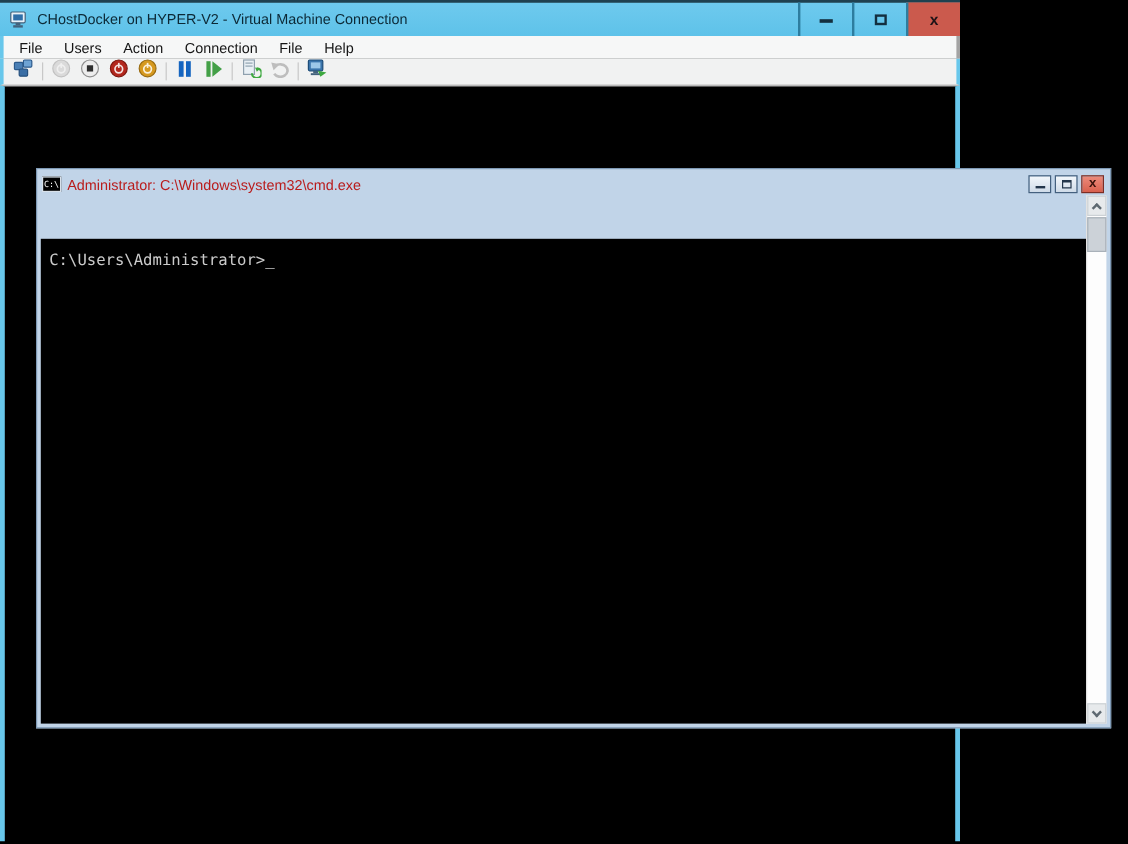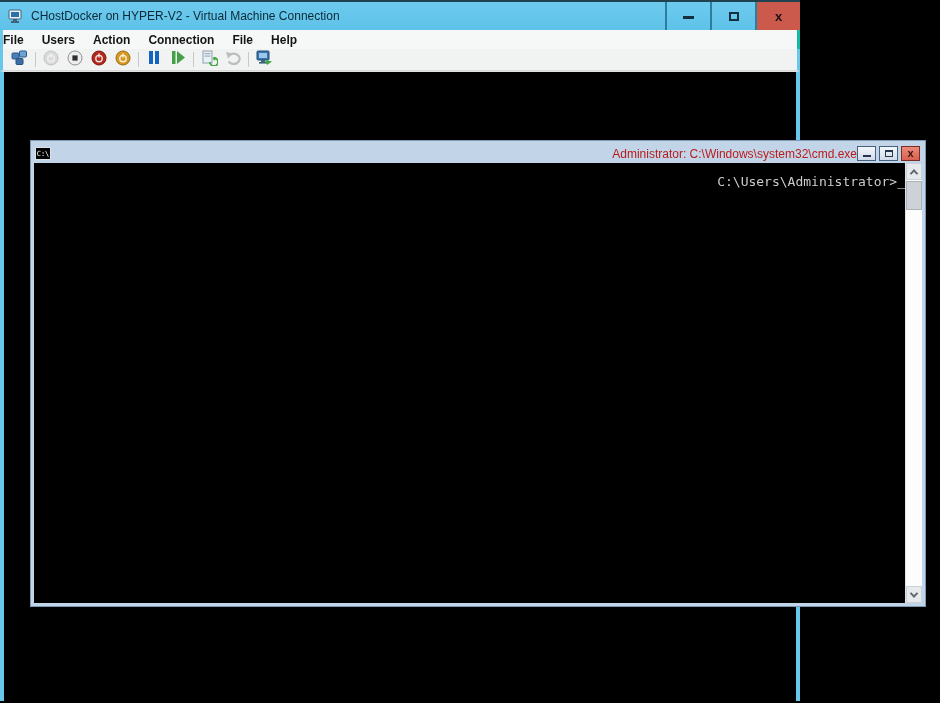--- a/index.html
+++ b/index.html
@@ -1,37 +1,37 @@
 <!DOCTYPE html>
 <html><head>
 <meta charset="utf-8">
 <style>
   * { margin:0; padding:0; box-sizing:border-box; }
   html,body { width:940px; height:703px; overflow:hidden; background:#000;
               font-family:"Liberation Sans", sans-serif; }
 
-  .vmconnect { width:800px; height:703px; position:relative; background:#000;text-align:right; }
+  .vmconnect { width:800px; height:703px; position:relative; background:#000; }
 
   
   .titlebar { height:30px; background:linear-gradient(#6ecaee,#5ec2e9);
               border-top:2px solid #1f4150; display:flex; align-items:stretch; }
   .tb-left { flex:1; display:flex; align-items:center; padding-left:7px; min-width:0; }
   .win-icon { display:flex; align-items:center; }
   .title { font-size:12px; color:#0c2936; margin-left:7px; white-space:nowrap; }
   .caption-buttons { display:flex; align-items:stretch; }
   .cap-btn { width:45px; display:flex; align-items:center; justify-content:center;
              border-left:2px solid #2d7d9f; cursor:default; }
   .cap-btn.close { background:#cb5a4d; }
   .glyph-min { width:11px; height:3px; background:#132f3f; margin-top:2px; }
   .glyph-max { width:10px; height:9px; border:2px solid #132f3f; }
   .glyph-close { font-size:13px; font-weight:bold; color:#1d1216; line-height:1; }
 
   
   .menubar { height:19px; background:#f6f7f7; display:flex; align-items:center;
-             border-left:3px solid #68c7eb; border-right:3px solid #14b8a6;font-weight:bold; }
+             padding-left:13px; border-left:3px solid #68c7eb; border-right:3px solid #a3a3a3; }
   .menu-item { font-size:12px; color:#151515; margin-right:18px; }
 
   
   .toolbar { height:22px; background:#f1f2f2; display:flex; align-items:center;
              padding-left:5px; border-left:3px solid #68c7eb; border-right:3px solid #68c7eb;
              border-bottom:1px solid #d8d8d8; }
   .tool-btn { width:24px; height:20px; display:flex; align-items:center; justify-content:center; }
   .tool-sep { width:1px; height:15px; background:#c8c8c8; margin:0 3px; }
 
   
@@ -52,21 +52,21 @@
   .cmd-buttons { display:flex; gap:3px; padding-right:1px; }
   .cmd-btn { width:19px; height:15px; display:flex; align-items:center; justify-content:center;
              border:1px solid #44607e; background:linear-gradient(#f3f7fb,#cfdbe8); cursor:default; }
   .cmd-btn.close { background:linear-gradient(#ec8b7c,#d8604e); border-color:#7c2d24; }
   .cmd-glyph-min { width:8px; height:2px; background:#23364b; margin-top:5px; }
   .cmd-glyph-max { width:8px; height:7px; border:1px solid #23364b; border-top-width:2px; }
   .cmd-glyph-close { font-size:11px; font-weight:bold; color:#39120c; line-height:1; }
 
   .cmd-body { flex:1; display:flex; min-height:0; }
   .console { flex:1; background:#000; font-family:"DejaVu Sans Mono","Liberation Mono",monospace;
-             font-size:13px; color:#cbcbcb; padding:11px 0 0 7px; white-space:pre; }
+             font-size:13px; color:#cbcbcb; padding:11px 0 0 7px; white-space:pre;margin-top:36px; }
   .cursor { color:#e9e9e9; }
 
   
   .scrollbar { width:17px; background:#fdfdfd; display:flex; flex-direction:column;
                border-left:1px solid #e2e2e2; }
   .sb-btn { height:17px; flex:0 0 auto; background:#e7eaec; border:1px solid #ccd1d5;
             display:flex; align-items:center; justify-content:center; }
   .sb-thumb { height:29px; flex:0 0 auto; background:#ccd2d8; border:1px solid #a9b1b9;
               margin-top:1px; }
   .sb-track { flex:1; }

